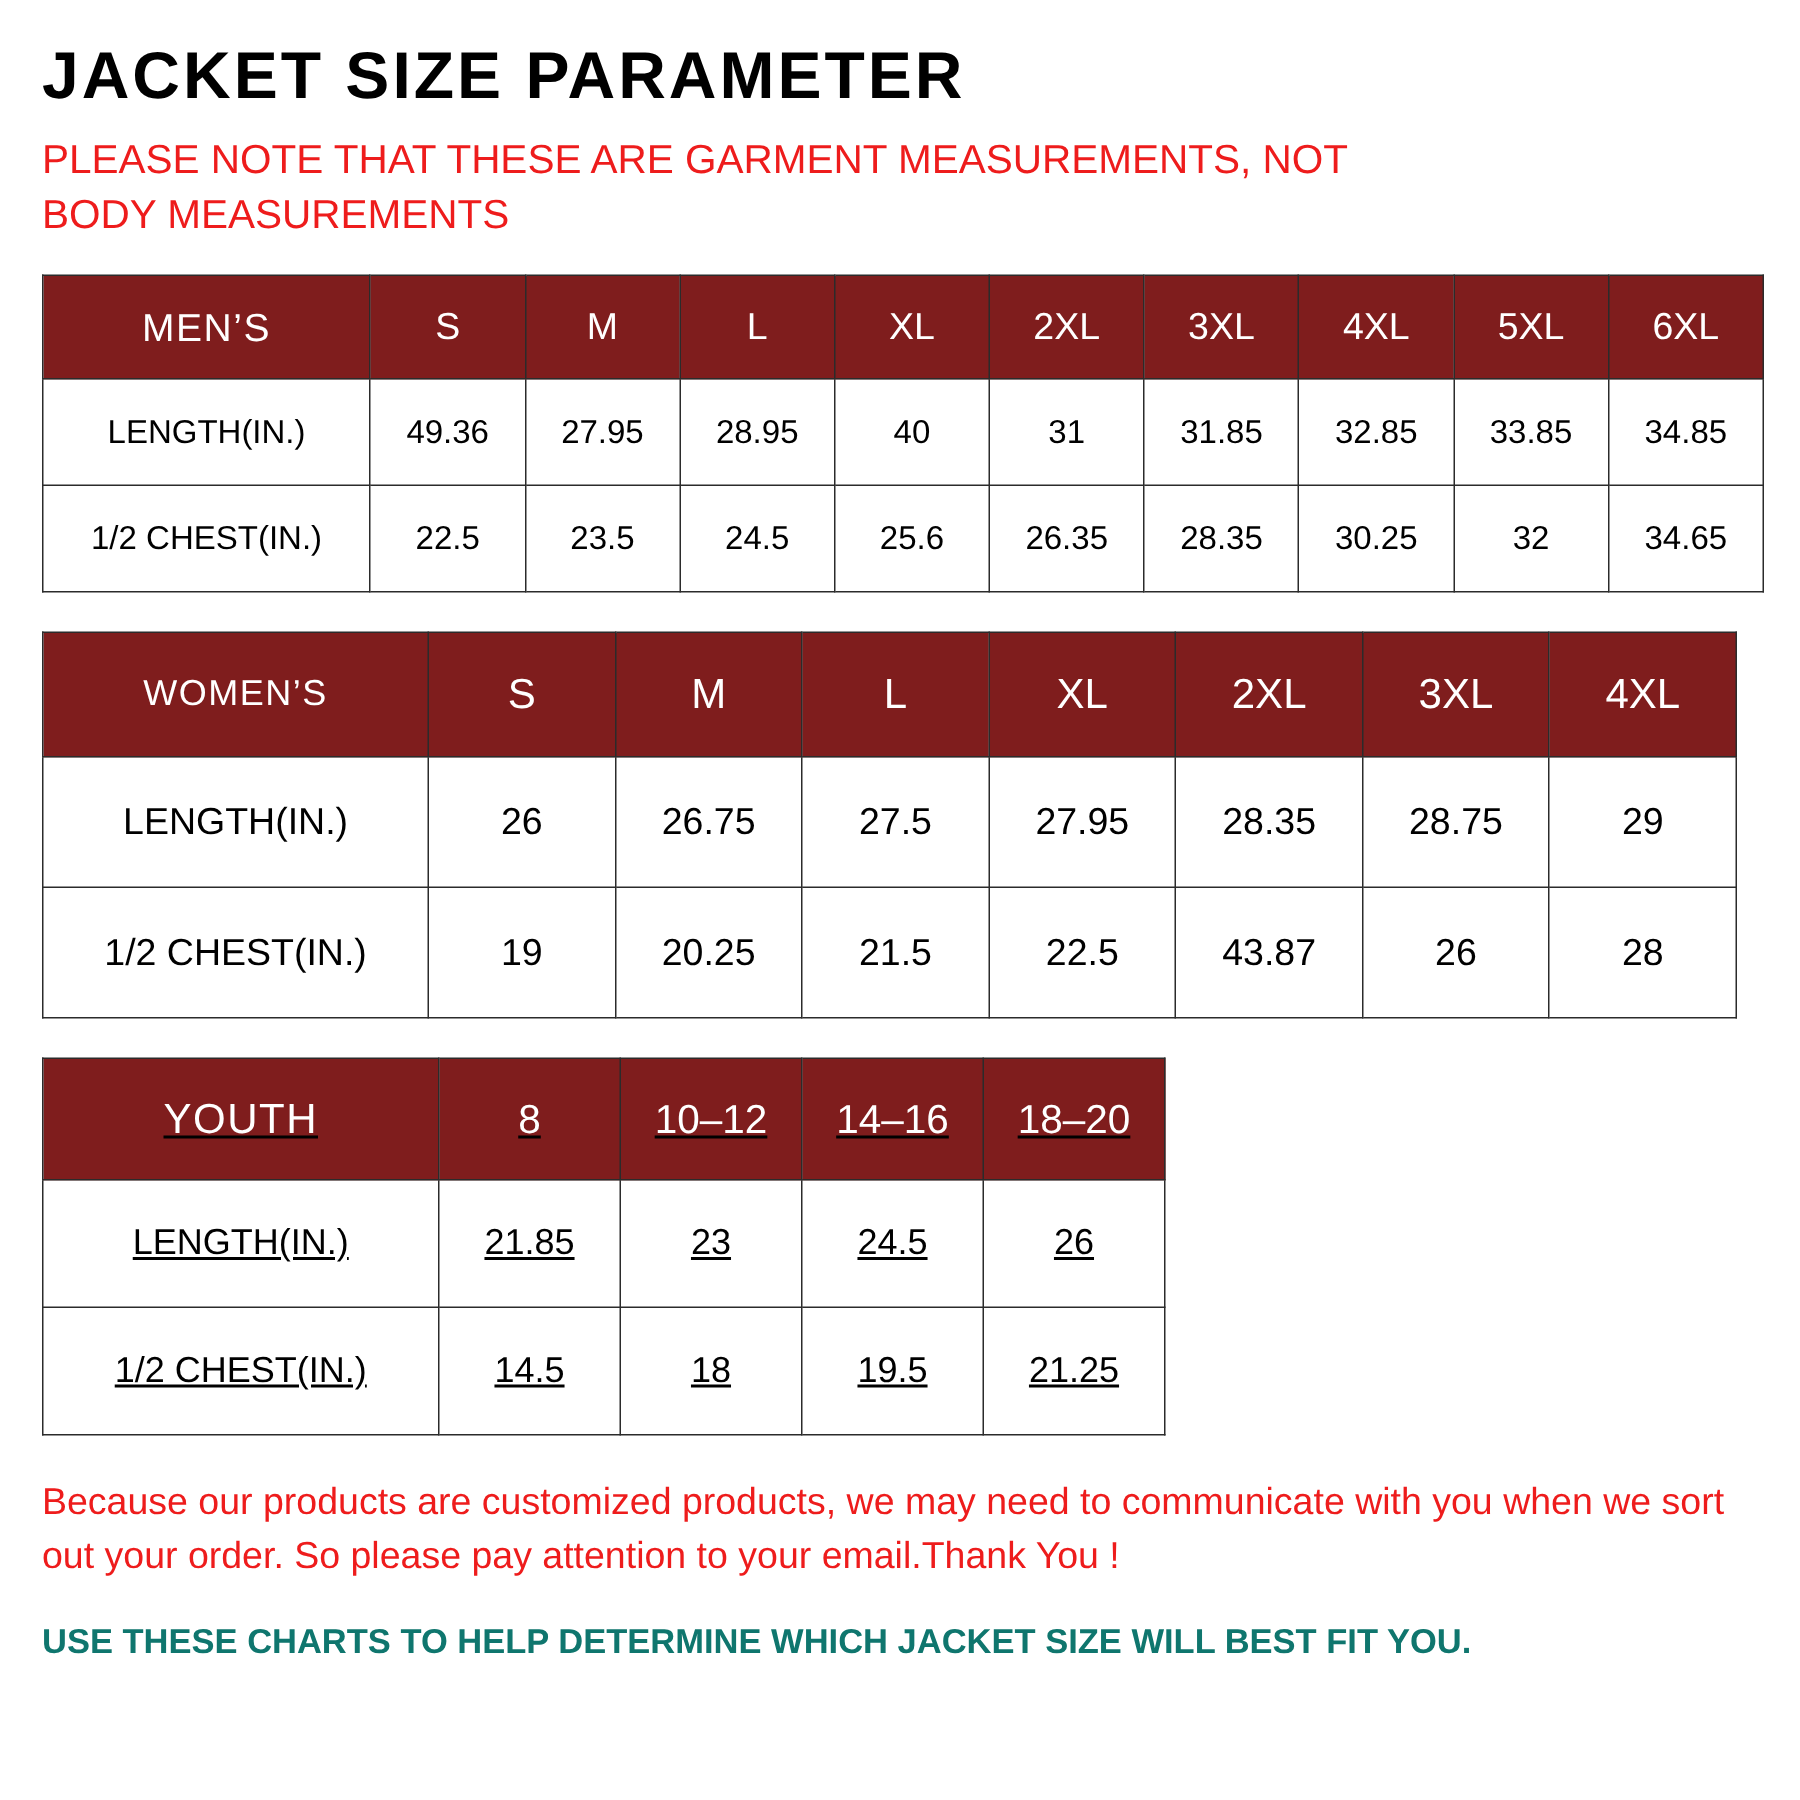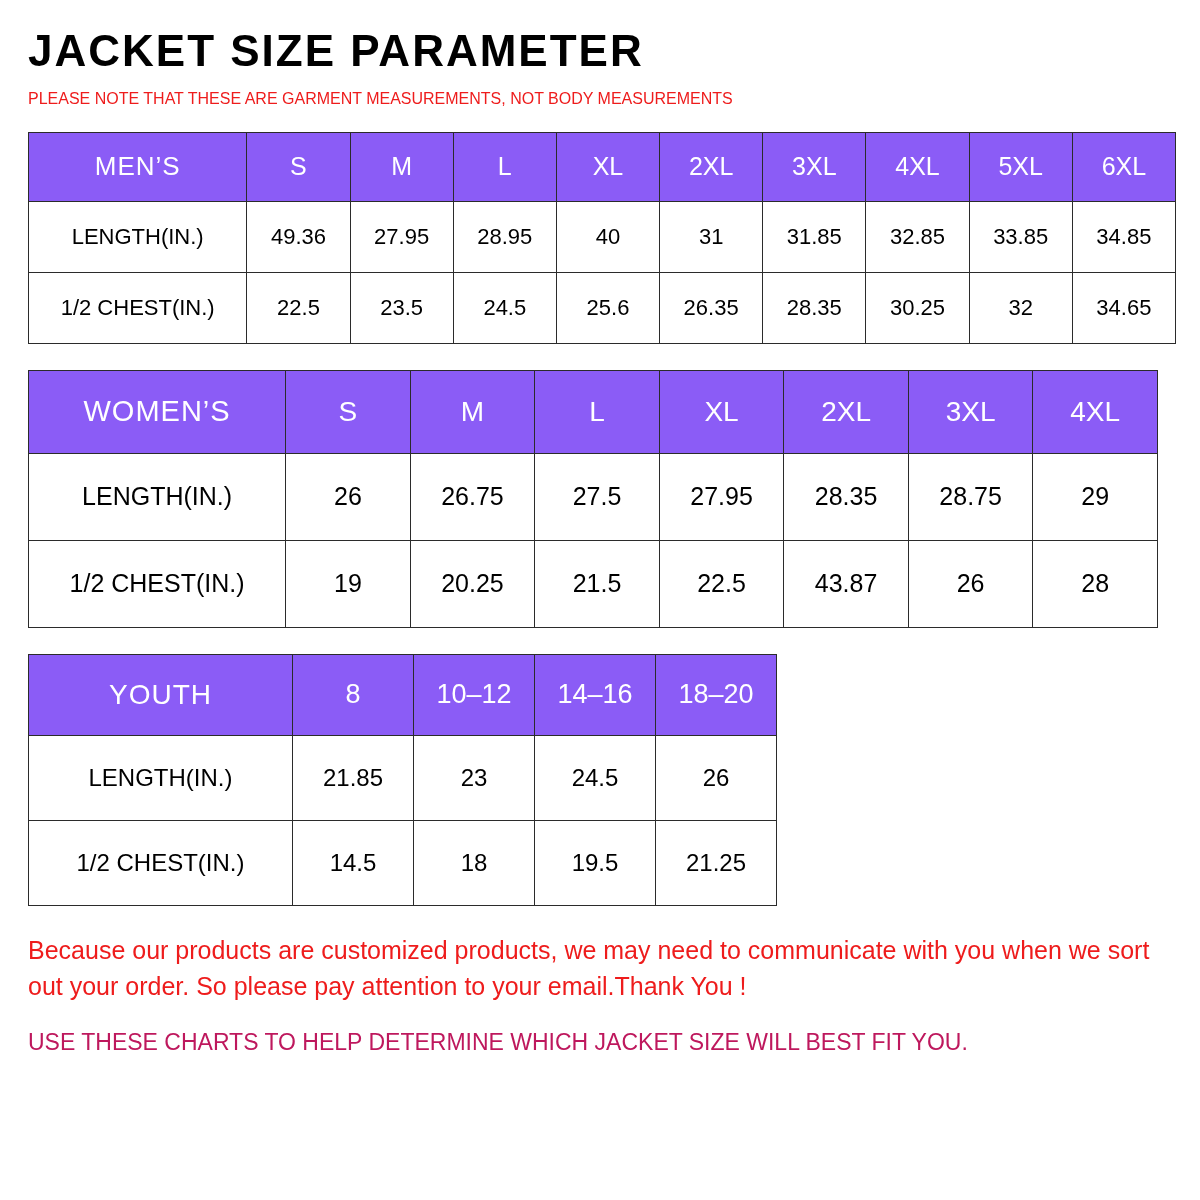--- a/index.html
+++ b/index.html
@@ -22,41 +22,41 @@
   }
   .title {
     font-size: 44px;
     font-weight: bold;
     letter-spacing: 2px;
     margin: 0 0 14px 0;
     line-height: 1.05;
   }
   .note-red {
     color: #ee1c1c;
-    font-size: 16px;
+    font-size: 27px;
     line-height: 1.35;
     margin: 0 0 22px 0;
     max-width: 930px;
   }
   table.size-table {
     border-collapse: collapse;
     table-layout: fixed;
     margin-bottom: 26px;
   }
   table.size-table td {
     border: 1px solid #2b2b2b;
     text-align: center;
     vertical-align: middle;
     font-size: 22px;
     height: 54px;
     padding: 0 4px;
     background: #ffffff;
   }
   table.size-table tr.header-row td {
-    background: #8b5cf6;
+    background: #7f1d1d;
     color: #ffffff;
     font-size: 25px;
     height: 70px;
   }
   table.size-table tr.header-row td.label-cell {
     font-size: 26px;
     letter-spacing: 1px;
   }
   td.label-cell {
     text-align: center;
@@ -67,46 +67,47 @@
   #mens-table .col-label { width: 218px; }
   #mens-table .col-size  { width: 103px; }
   #mens-table tr.header-row td { height: 68px; }
   #mens-table td { height: 70px; }
 
   
   #womens-table { width: 1130px; }
   #womens-table .col-label { width: 256px; }
   #womens-table .col-size  { width: 124px; }
   #womens-table tr.header-row td { font-size: 28px; height: 82px; }
-  #womens-table tr.header-row td.label-cell { font-size: 29px; }
+  #womens-table tr.header-row td.label-cell { font-size: 24px; }
   #womens-table td { font-size: 25px; height: 86px; }
   #womens-table td.label-cell { font-size: 25px; }
 
   
-  #youth-table { width: 748px; }
+  #youth-table { width: 748px; text-decoration: underline; }
   #youth-table .col-label { width: 264px; }
   #youth-table .col-size  { width: 121px; }
   #youth-table tr.header-row td { font-size: 27px; height: 80px; }
   #youth-table tr.header-row td.label-cell { font-size: 28px; }
   #youth-table td { font-size: 24px; height: 84px; }
   #youth-table td.label-cell { font-size: 24px; }
 
   .footer-note {
     color: #ee1c1c;
     font-size: 25px;
     line-height: 1.45;
     margin: 16px 0 0 0;
     max-width: 1130px;
   }
   .footer-note2 {
-    color: #be185d;
+    color: #0f766e;
     font-size: 23px;
     line-height: 1.4;
     margin: 22px 0 0 0;
     max-width: 1130px;
+    font-weight: bold;
   }
 </style>
 </head>
 <body>
 
 <div class="page">
 
   <h1 class="title">JACKET SIZE PARAMETER</h1>
 
   <p class="note-red">PLEASE NOTE THAT THESE ARE GARMENT MEASUREMENTS, NOT BODY MEASUREMENTS</p>

